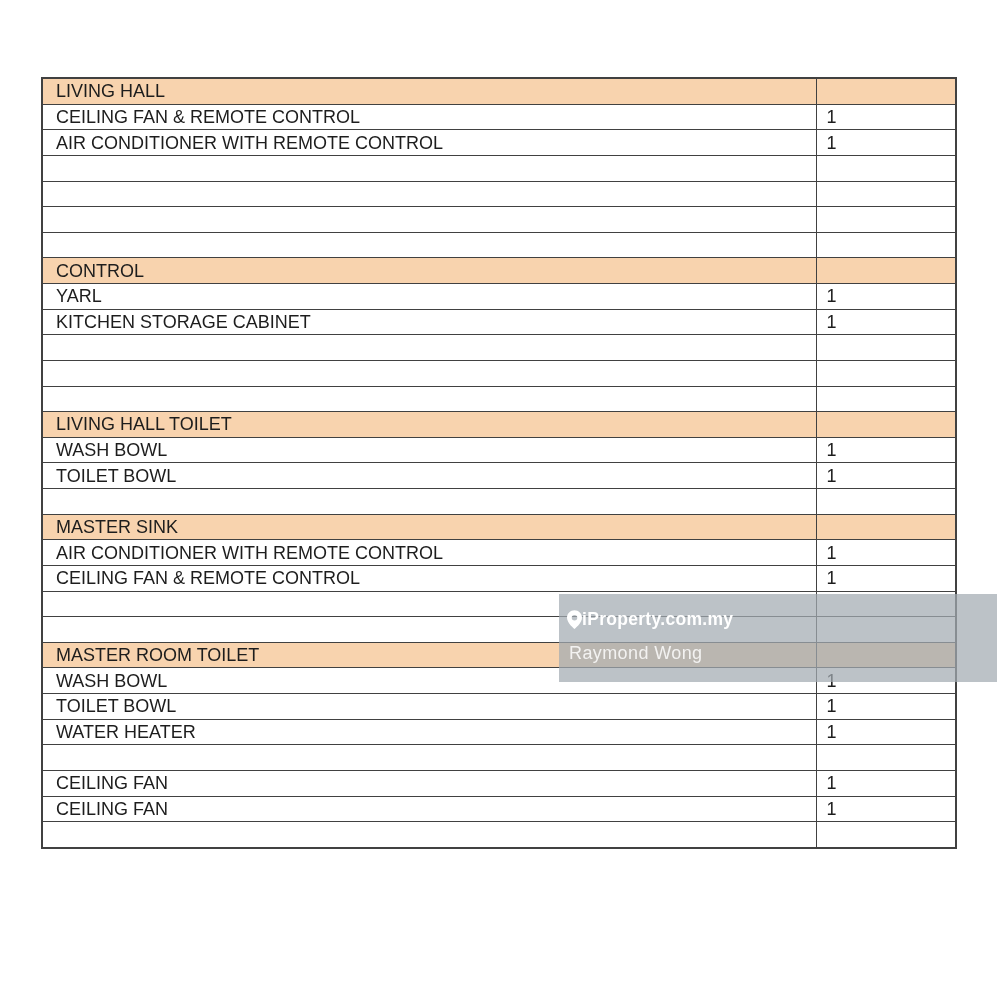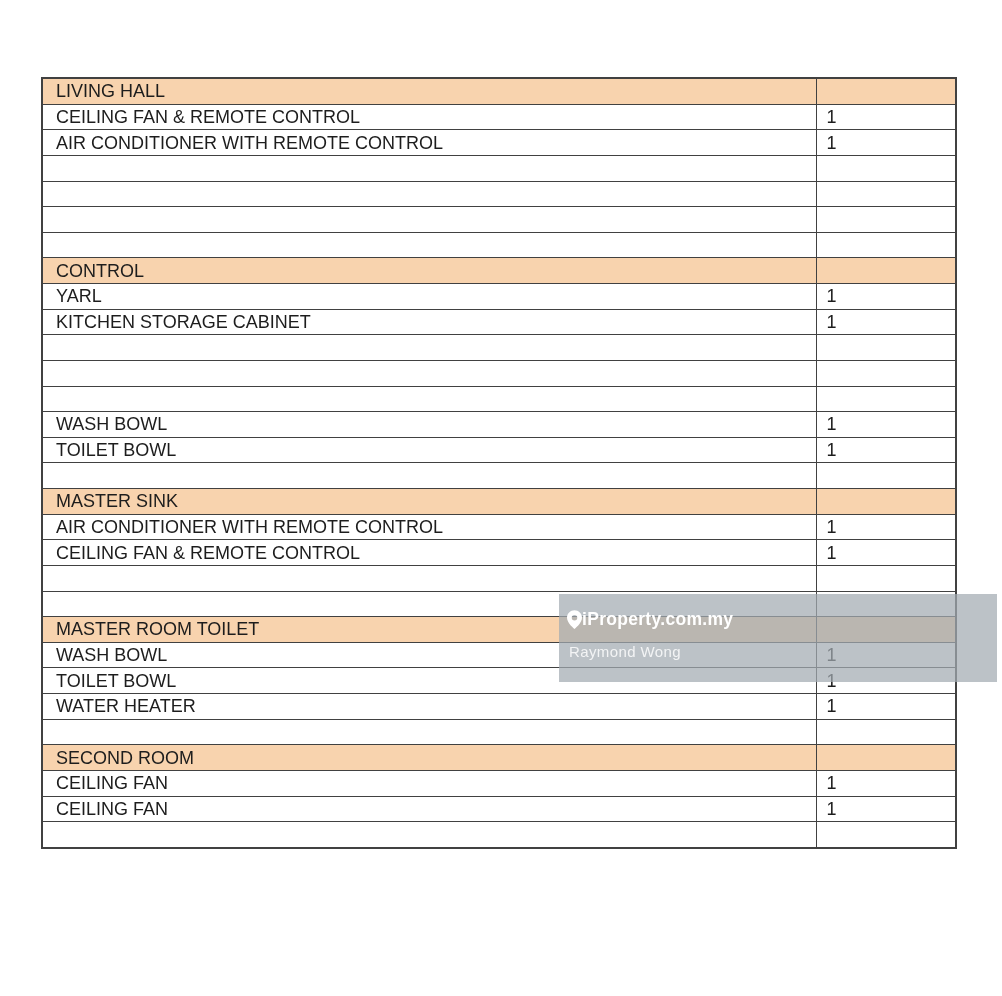--- a/index.html
+++ b/index.html
@@ -58,21 +58,21 @@
   .wm-brand {
     font-size: 17.5px;
     font-weight: bold;
     color: var(--wm-text, #ffffff);
     letter-spacing: 0.3px;
   }
   .wm-agent {
     position: absolute;
     left: 10px;
     top: 49px;
-    font-size: 15px;
+    font-size: 18px;
     color: var(--wm-text-dim, rgba(255,255,255,0.82));
     letter-spacing: 0.4px;
   }
 </style>
 </head>
 <body>
 
 <div class="page">
 
   <table class="inv">
@@ -126,20 +126,24 @@
           <td class="qty"></td>
         </tr>
         <tr>
           <td></td>
           <td class="qty"></td>
         </tr>
         <tr>
           <td></td>
           <td class="qty"></td>
         </tr>
+        <tr class="hdr">
+          <td>LIVING HALL TOILET</td>
+          <td class="qty"></td>
+        </tr>
         <tr>
           <td>WASH BOWL</td>
           <td class="qty">1</td>
         </tr>
         <tr>
           <td>TOILET BOWL</td>
           <td class="qty">1</td>
         </tr>
         <tr>
           <td></td>
@@ -176,24 +180,20 @@
         <tr>
           <td>TOILET BOWL</td>
           <td class="qty">1</td>
         </tr>
         <tr>
           <td>WATER HEATER</td>
           <td class="qty">1</td>
         </tr>
         <tr>
           <td></td>
-          <td class="qty"></td>
-        </tr>
-        <tr class="hdr">
-          <td>SECOND ROOM</td>
           <td class="qty"></td>
         </tr>
         <tr>
           <td>CEILING FAN</td>
           <td class="qty">1</td>
         </tr>
         <tr>
           <td>CEILING FAN</td>
           <td class="qty">1</td>
         </tr>

